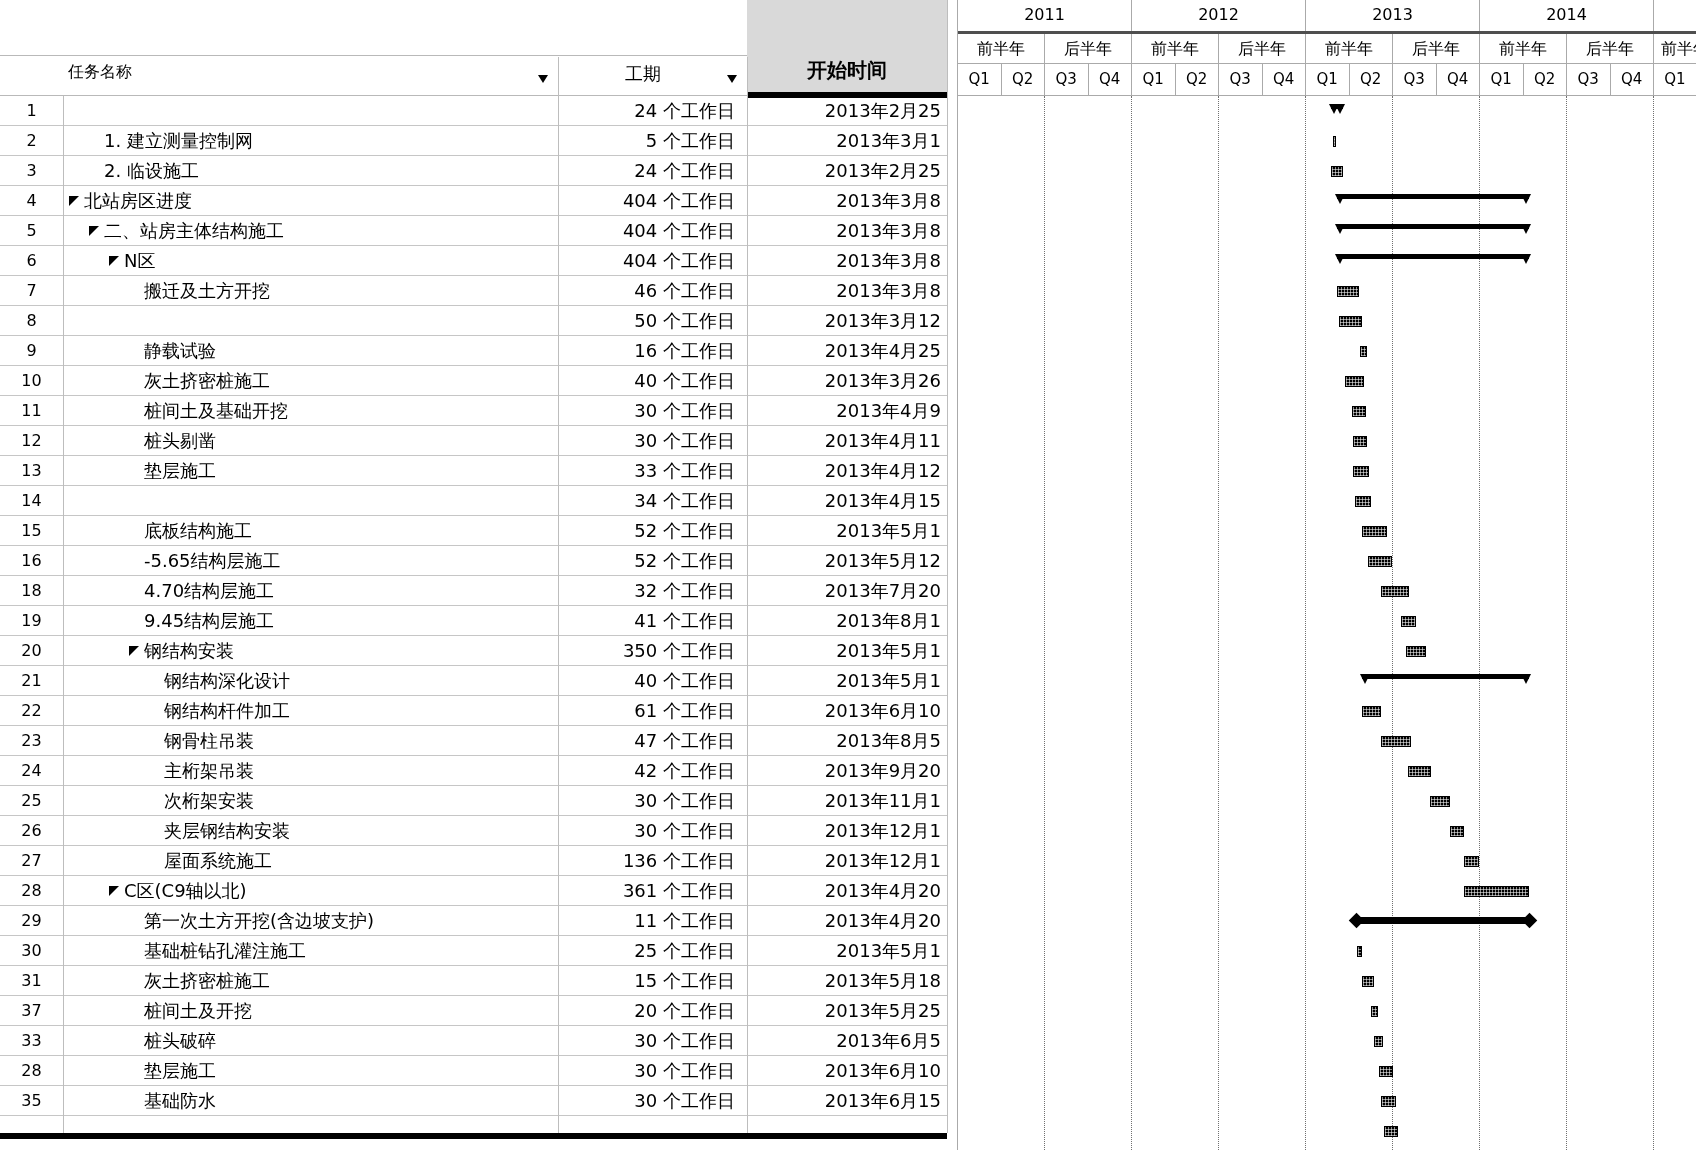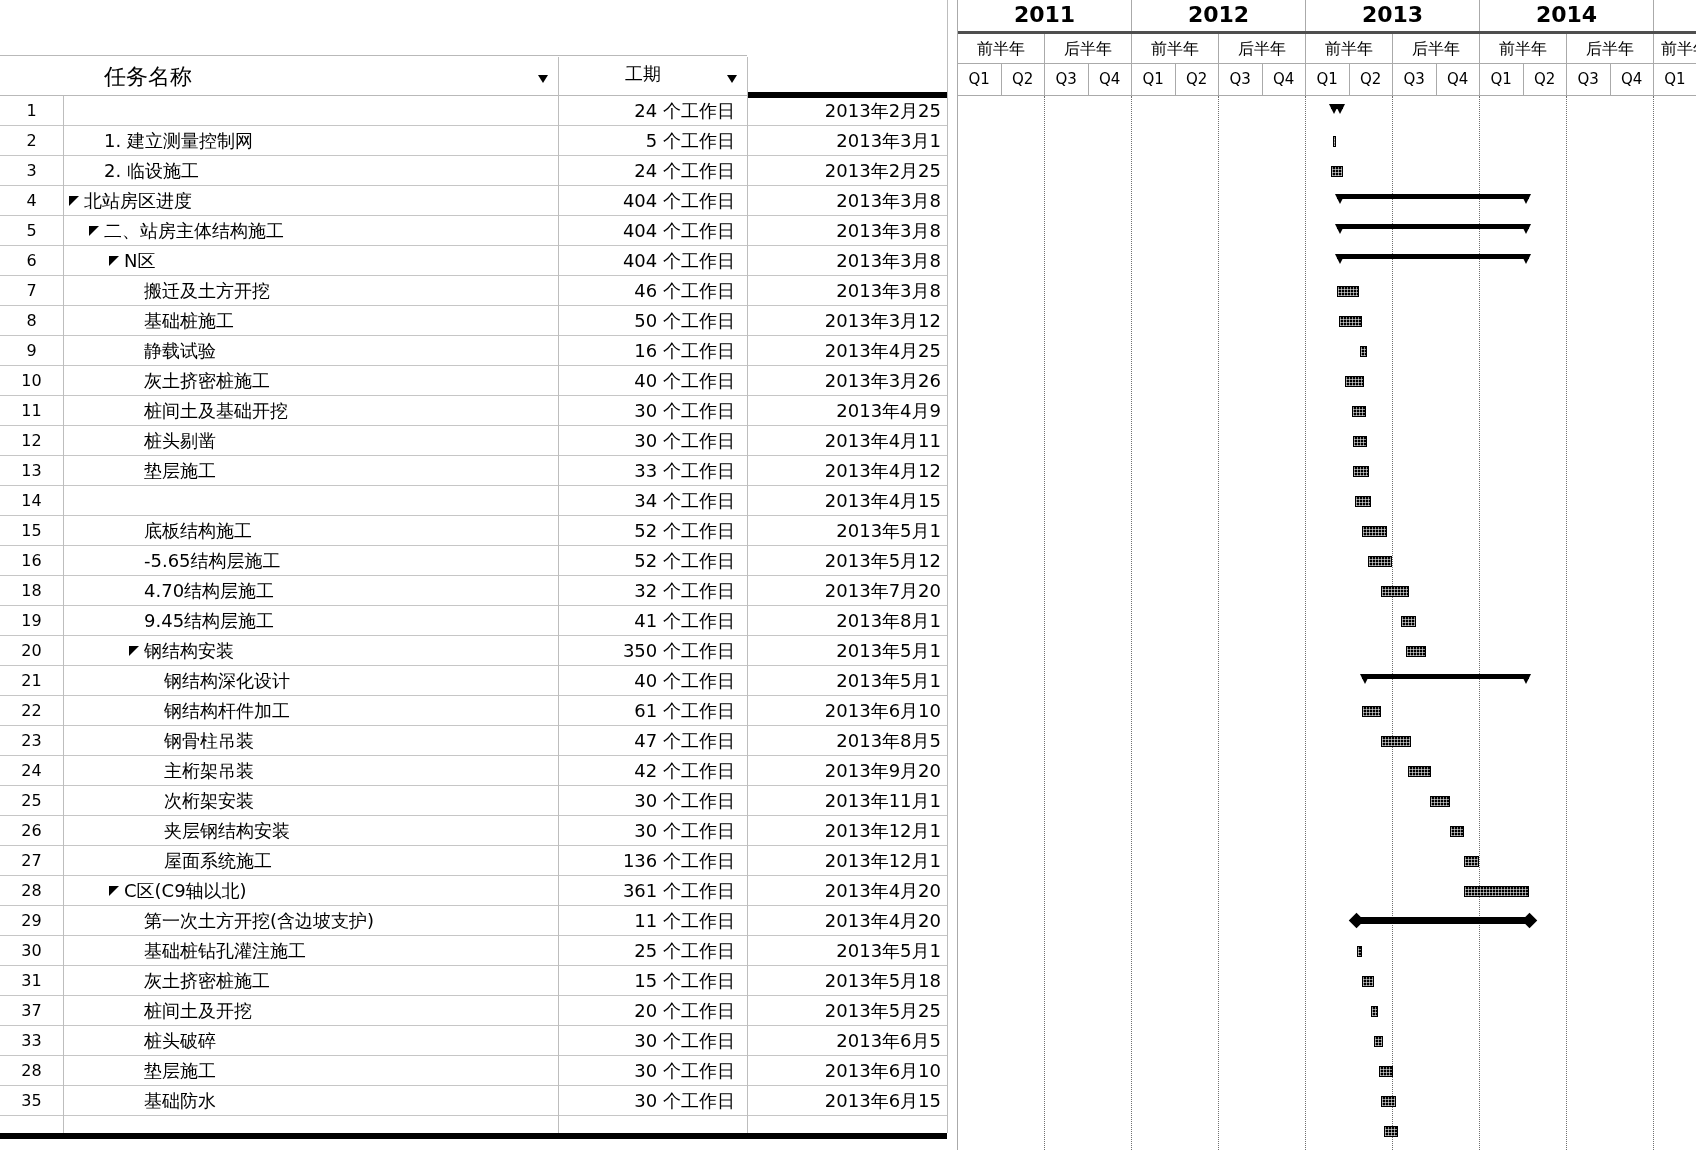--- a/index.html
+++ b/index.html
@@ -12,21 +12,21 @@
   #table-pane{position:absolute;left:0;top:0;width:957px;height:1150px;background:#fff;}
   .hline{position:absolute;height:1px;background:#b9b9b9;}
   .vline{position:absolute;width:1px;background:#bdbdbd;}
   #start-col-header{
     position:absolute;left:747px;top:0;width:200px;height:92px;
     background:#d9d9d9;box-sizing:border-box;
     display:flex;align-items:flex-end;justify-content:center;
     font-size:20px;font-weight:bold;padding-bottom:8px;
   }
   #start-col-black-band{position:absolute;left:747px;top:92px;width:200px;height:6px;background:#000;}
-  #hdr-task-label{position:absolute;left:68px;top:62px;font-size:22px;margin-left:36px;}
+  #hdr-task-label{position:absolute;left:68px;top:62px;font-size:16px;}
   #hdr-dur-label{position:absolute;left:558px;top:62px;width:170px;text-align:center;font-size:18px;}
   .dd-arrow{
     position:absolute;top:75px;width:0;height:0;
     border-top:8px solid #000;border-left:5px solid transparent;border-right:5px solid transparent;
   }
   #rows{position:absolute;left:0;top:96px;width:947px;}
   .t-row{position:relative;height:30px;box-sizing:border-box;border-bottom:1px solid #c6c6c6;}
   .c-num{position:absolute;left:0;top:0;width:63px;height:30px;line-height:30px;text-align:center;font-size:16px;}
   .c-name{position:absolute;left:63px;top:0;width:495px;height:30px;display:flex;align-items:center;overflow:hidden;font-size:18px;white-space:nowrap;}
   .indent{display:inline-block;flex:none;height:1px;}
@@ -40,21 +40,21 @@
   #gantt-pane{
     position:absolute;left:957px;top:0;width:739px;height:1150px;background:#fff;
     border-left:1px solid #aaa;box-sizing:content-box;overflow:hidden;
   }
   .g-row{position:absolute;left:0;display:flex;}
   #g-years{top:0;height:31px;width:739px;}
   #g-dark-line{position:absolute;top:31px;left:0;width:739px;height:3px;background:#4f4f4f;}
   #g-halves{top:34px;height:30px;width:739px;border-bottom:1px solid #aaa;box-sizing:border-box;}
   #g-quarters{top:64px;height:32px;width:739px;border-bottom:1px solid #aaa;box-sizing:border-box;}
   .g-cell{flex:none;box-sizing:border-box;border-right:1px solid #aaa;text-align:center;overflow:hidden;white-space:nowrap;}
-  .y-cell{width:174px;line-height:30px;font-size:22px;font-weight:bold;}
+  .y-cell{width:174px;line-height:30px;font-size:16px;}
   .h-cell{width:87px;line-height:29px;font-size:16px;}
   .q-cell{width:43.5px;line-height:31px;font-size:15px;}
   .g-cell.clip{width:43px;}
   .h-cell.clip{text-align:left;padding-left:7px;}
   .dotline{position:absolute;top:96px;height:1054px;width:0;border-left:1px dotted #707070;}
   
   .bar-task{
     position:absolute;height:11px;box-sizing:border-box;border:1px solid #000;background-color:#000;
     background-image:
       repeating-linear-gradient(90deg, rgba(255,255,255,.55) 0 1px, transparent 1px 3px),
@@ -77,20 +77,21 @@
 
 <div id="app">
 
   <div id="table-pane">
 
     <div class="hline" style="left:0;top:55px;width:747px;"></div>
     <div id="hdr-task-label">任务名称</div>
     <div class="dd-arrow" style="left:538px;"></div>
     <div id="hdr-dur-label">工期</div>
     <div class="dd-arrow" style="left:727px;"></div>
+    <div id="start-col-header">开始时间</div>
     <div id="start-col-black-band"></div>
     <div class="hline" style="left:0;top:95px;width:747px;"></div>
 
     <div id="rows">
         <div class="t-row">
           <div class="c-num">1</div>
           <div class="c-dur">24 个工作日</div>
           <div class="c-date">2013年2月25</div>
         </div>
         <div class="t-row">
@@ -148,25 +149,20 @@
           <div class="c-name">
             <span class="indent" style="width: 66px;"></span>
             <span class="toggle-spacer"></span>
             <span>搬迁及土方开挖</span>
           </div>
           <div class="c-dur">46 个工作日</div>
           <div class="c-date">2013年3月8</div>
         </div>
         <div class="t-row">
           <div class="c-num">8</div>
-          <div class="c-name">
-            <span class="indent" style="width: 66px;"></span>
-            <span class="toggle-spacer"></span>
-            <span>基础桩施工</span>
-          </div>
           <div class="c-dur">50 个工作日</div>
           <div class="c-date">2013年3月12</div>
         </div>
         <div class="t-row">
           <div class="c-num">9</div>
           <div class="c-name">
             <span class="indent" style="width: 66px;"></span>
             <span class="toggle-spacer"></span>
             <span>静载试验</span>
           </div>

